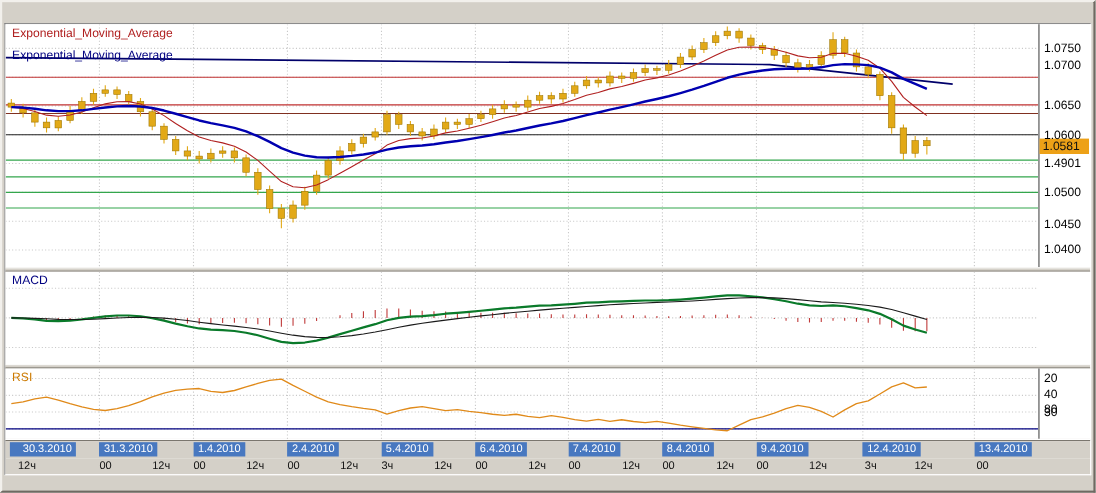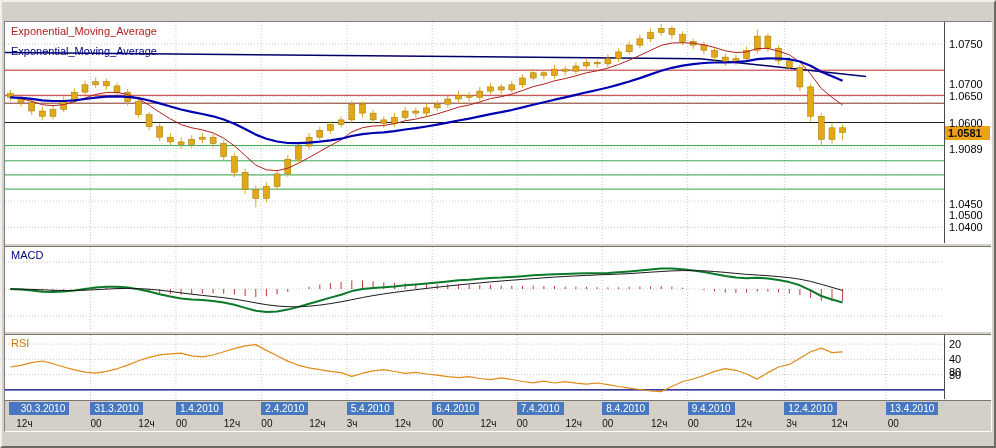--- a/index.html
+++ b/index.html
@@ -19,21 +19,21 @@
   .pane-price{top:0;height:221px;}
   .pane-macd{top:225px;height:84px;}
   .pane-rsi{top:313px;height:64px;}
   .sep{position:absolute;left:0;right:0;background:#d4d0c8;border-top:1px solid #ffffff;border-bottom:1px solid #7a766e;}
   .sep1{top:221px;height:4px;} .sep2{top:309px;height:4px;} .sep3{top:377px;height:2px;}
   .plot{flex:1;position:relative;background:#fff;overflow:hidden;}
   .plot svg{position:absolute;left:0;top:0;display:block;}
   .scale{width:47px;position:relative;background:#fff;border-left:1px solid #4a4a4a;}
   .scale-label{position:absolute;left:4px;font-size:11px;color:#000;white-space:nowrap;}
   .price-badge{position:absolute;left:0;right:1px;height:14px;background:#eda117;color:#111;
-    font-size:11px;line-height:14px;padding-left:3px;font-weight:bold;}
+    font-size:11px;line-height:14px;padding-left:3px;font-weight:normal;}
   .ind-labels{position:absolute;top:3px;left:6px;display:flex;gap:8px;z-index:3;font-size:11px;flex-direction:column;}
   .ind-red{color:#b02020;} .ind-navy{color:#000080;}
   .pane-label{position:absolute;top:2px;left:6px;font-size:11px;z-index:3;}
   .macd-label{color:#000080;} .rsi-label{color:#cc7a00;}
   .axis-row{position:absolute;left:0;right:0;background:#d4d0c8;overflow:hidden;}
   .dates-row{top:379px;height:16px;}
   .times-row{top:395px;height:14px;}
   .date-chip{position:absolute;top:1px;height:13px;background:#4878c0;color:#fff;
     font-size:10px;line-height:13px;padding:0 4px;white-space:nowrap;}
   .time-label{position:absolute;top:1px;font-size:10px;color:#111;white-space:nowrap;}
@@ -238,25 +238,25 @@
             <rect x="824.0" y="105.8" width="6" height="11.5" fill="#e2a917" stroke="#9a7400" stroke-width="0.5"></rect>
             <line x1="837.6" y1="102.6" x2="837.6" y2="118.4" stroke="#e2a917" stroke-width="1"></line>
             <rect x="834.6" y="105.8" width="6" height="4.7" fill="#e2a917" stroke="#9a7400" stroke-width="0.5"></rect>
             <polyline points="5.3,75.4 16.0,76.6 26.7,79.3 37.3,82.7 48.0,83.7 58.7,82.6 69.4,79.8 80.0,76.0 90.7,72.4 101.4,70.5 112.0,70.4 122.7,72.5 133.4,77.0 144.1,83.1 154.7,90.3 165.4,96.9 176.1,102.6 186.7,105.8 197.4,107.9 208.1,110.9 218.7,116.2 229.4,123.8 240.1,133.5 250.8,143.1 261.4,147.8 272.1,148.7 282.8,146.2 293.4,141.3 304.1,135.5 314.8,129.5 325.4,123.5 336.1,117.8 346.8,109.9 357.5,105.7 368.1,104.0 378.8,103.5 389.5,101.7 400.1,98.8 410.8,97.1 421.5,94.6 432.2,91.9 442.8,88.6 453.5,85.2 464.2,83.0 474.8,79.9 485.5,76.6 496.2,74.7 506.8,72.1 517.5,68.5 528.2,64.6 538.9,62.1 549.5,58.8 560.2,56.6 570.9,53.8 581.5,50.8 592.2,48.8 602.9,46.1 613.6,42.5 624.2,38.2 634.9,33.4 645.6,28.3 656.2,23.4 666.9,21.0 677.6,20.7 688.2,21.2 698.9,22.8 709.6,25.5 720.3,28.8 730.9,30.5 741.6,30.0 752.3,26.5 762.9,26.4 773.6,29.2 784.3,32.8 794.9,40.0 805.6,52.0 816.3,66.5 827.0,75.3 837.6,83.1" fill="none" stroke="#b02020" stroke-width="1" stroke-linejoin="round"></polyline>
             <polyline points="5.3,75.4 16.0,75.8 26.7,76.9 37.3,78.3 48.0,79.0 58.7,79.0 69.4,78.3 80.0,77.0 90.7,75.7 101.4,74.7 112.0,74.3 122.7,74.8 133.4,76.2 144.1,78.5 154.7,81.4 165.4,84.5 176.1,87.5 186.7,89.9 197.4,92.0 208.1,94.3 218.7,97.5 229.4,101.8 240.1,107.0 250.8,112.6 261.4,116.7 272.1,119.5 282.8,121.0 293.4,121.2 304.1,120.7 314.8,119.7 325.4,118.4 336.1,116.7 346.8,114.0 357.5,112.1 368.1,111.0 378.8,110.3 389.5,109.1 400.1,107.5 410.8,106.2 421.5,104.5 432.2,102.7 442.8,100.7 453.5,98.5 464.2,96.6 474.8,94.4 485.5,92.1 496.2,90.2 506.8,88.0 517.5,85.4 528.2,82.7 538.9,80.3 549.5,77.7 560.2,75.4 570.9,72.9 581.5,70.3 592.2,68.0 602.9,65.5 613.6,62.6 624.2,59.5 634.9,56.1 645.6,52.4 656.2,48.7 666.9,45.8 677.6,43.7 688.2,42.1 698.9,41.0 709.6,40.5 720.3,40.5 730.9,40.2 741.6,39.2 752.3,37.2 762.9,36.3 773.6,36.5 784.3,37.2 794.9,39.5 805.6,43.8 816.3,49.7 827.0,54.2 837.6,58.7" fill="none" stroke="#0000b0" stroke-width="2.2" stroke-linejoin="round"></polyline>
           </svg>
         </div>
       <div class="scale">
         <div class="price-badge" style="top: 103.5px; background: rgb(237, 161, 23);">1.0581</div>
       <div class="scale-label" style="top: 15.9953px;">1.0750</div>
-          <div class="scale-label" style="top: 56px;">1.0700</div>
+          <div class="scale-label" style="top: 32px;">1.0700</div>
           <div class="scale-label" style="top: 68.3649px;">1.0650</div>
           <div class="scale-label" style="top: 94.5498px;">1.0600</div>
-          <div class="scale-label" style="top: 120.735px;">1.9089</div>
-          <div class="scale-label" style="top: 146.919px; margin-top: 40px;">1.0500</div>
+          <div class="scale-label" style="top: 120.735px;">1.4901</div>
+          <div class="scale-label" style="top: 146.919px;">1.0500</div>
           <div class="scale-label" style="top: 176px;">1.0450</div>
           <div class="scale-label" style="top: 199.289px;">1.0400</div>
         </div>
     </div>
 
     <div class="sep sep1"></div>
 
     <div class="pane pane-macd">
       <div class="plot">
         <span class="pane-label macd-label">MACD</span>

